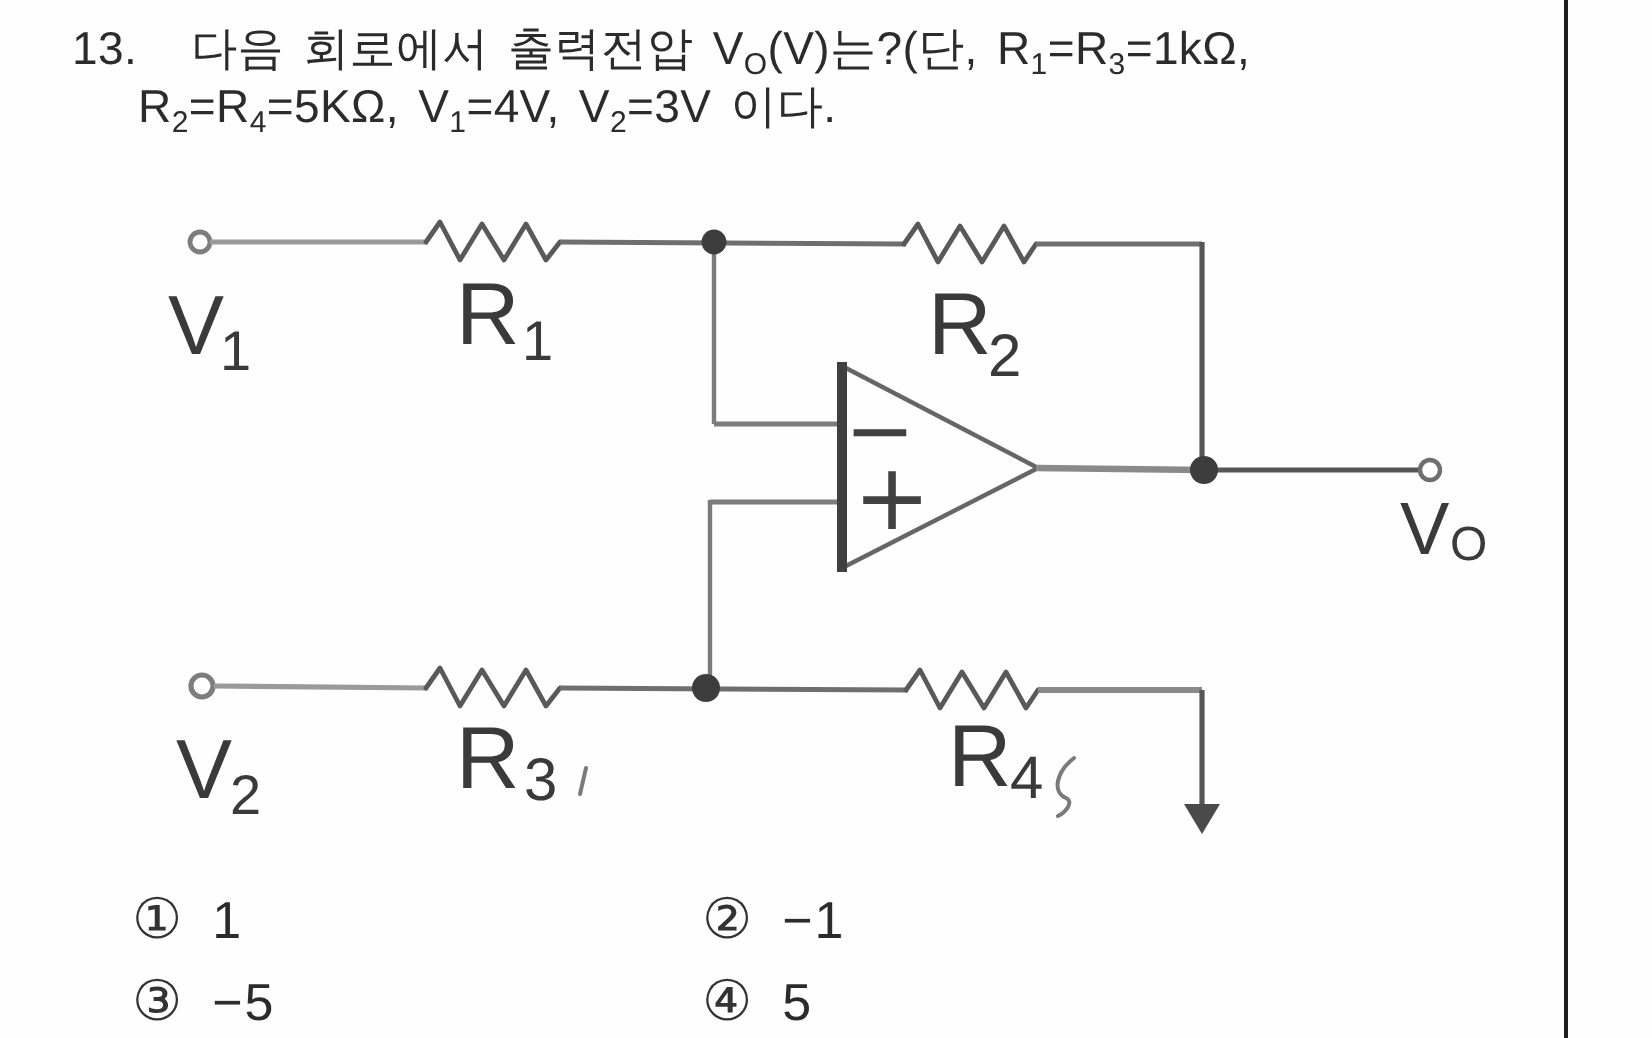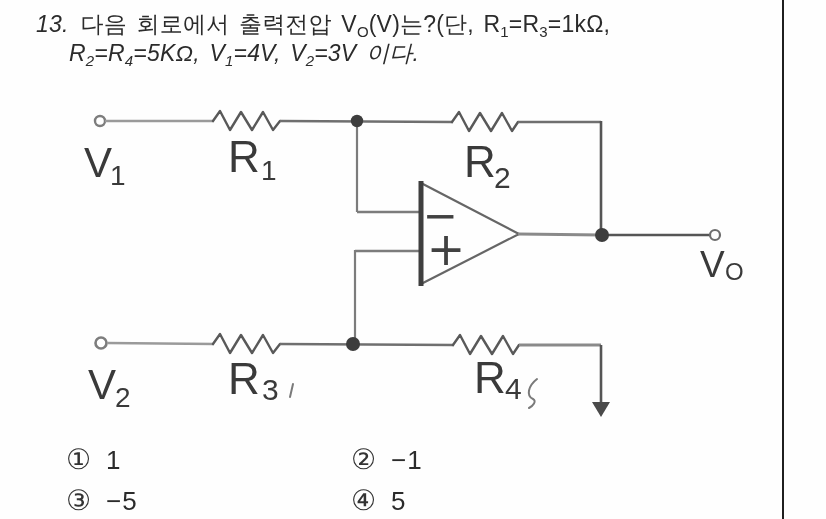--- a/index.html
+++ b/index.html
@@ -9,22 +9,22 @@
     font-family:"Liberation Sans","DejaVu Sans",sans-serif;
     color:#2b2b2b;
     overflow:hidden;
   }
   .page { position:relative; width:826px; height:519px; background:#fefefe; }
 
   
   .question { position:absolute; left:36px; top:10px; width:640px;
               font-size:23px; line-height:29px; letter-spacing:0.2px; word-spacing:3px; color:#2b2b2b; }
   .q-line { white-space:nowrap; }
-  .q-num { display:inline-block; margin-right:12px;font-style:italic; }
-  .q-line2 { margin-left:33px;font-style:italic; }
+  .q-num { display:inline-block; margin-right:27px; }
+  .q-line2 { margin-left:33px; }
   .question sub { font-size:15px; vertical-align:-5px; line-height:0; }
 
   
   .circuit { position:absolute; left:0; top:0; width:826px; height:519px; }
   .lbl  { fill:#3a3a3a; font-family:"Liberation Sans","DejaVu Sans",sans-serif; }
   .sym  { fill:#414141; font-family:"DejaVu Sans",sans-serif; }
 
   
   .options { position:absolute; left:66px; top:446px;
              display:grid; grid-template-columns:285px auto; row-gap:13px; }

